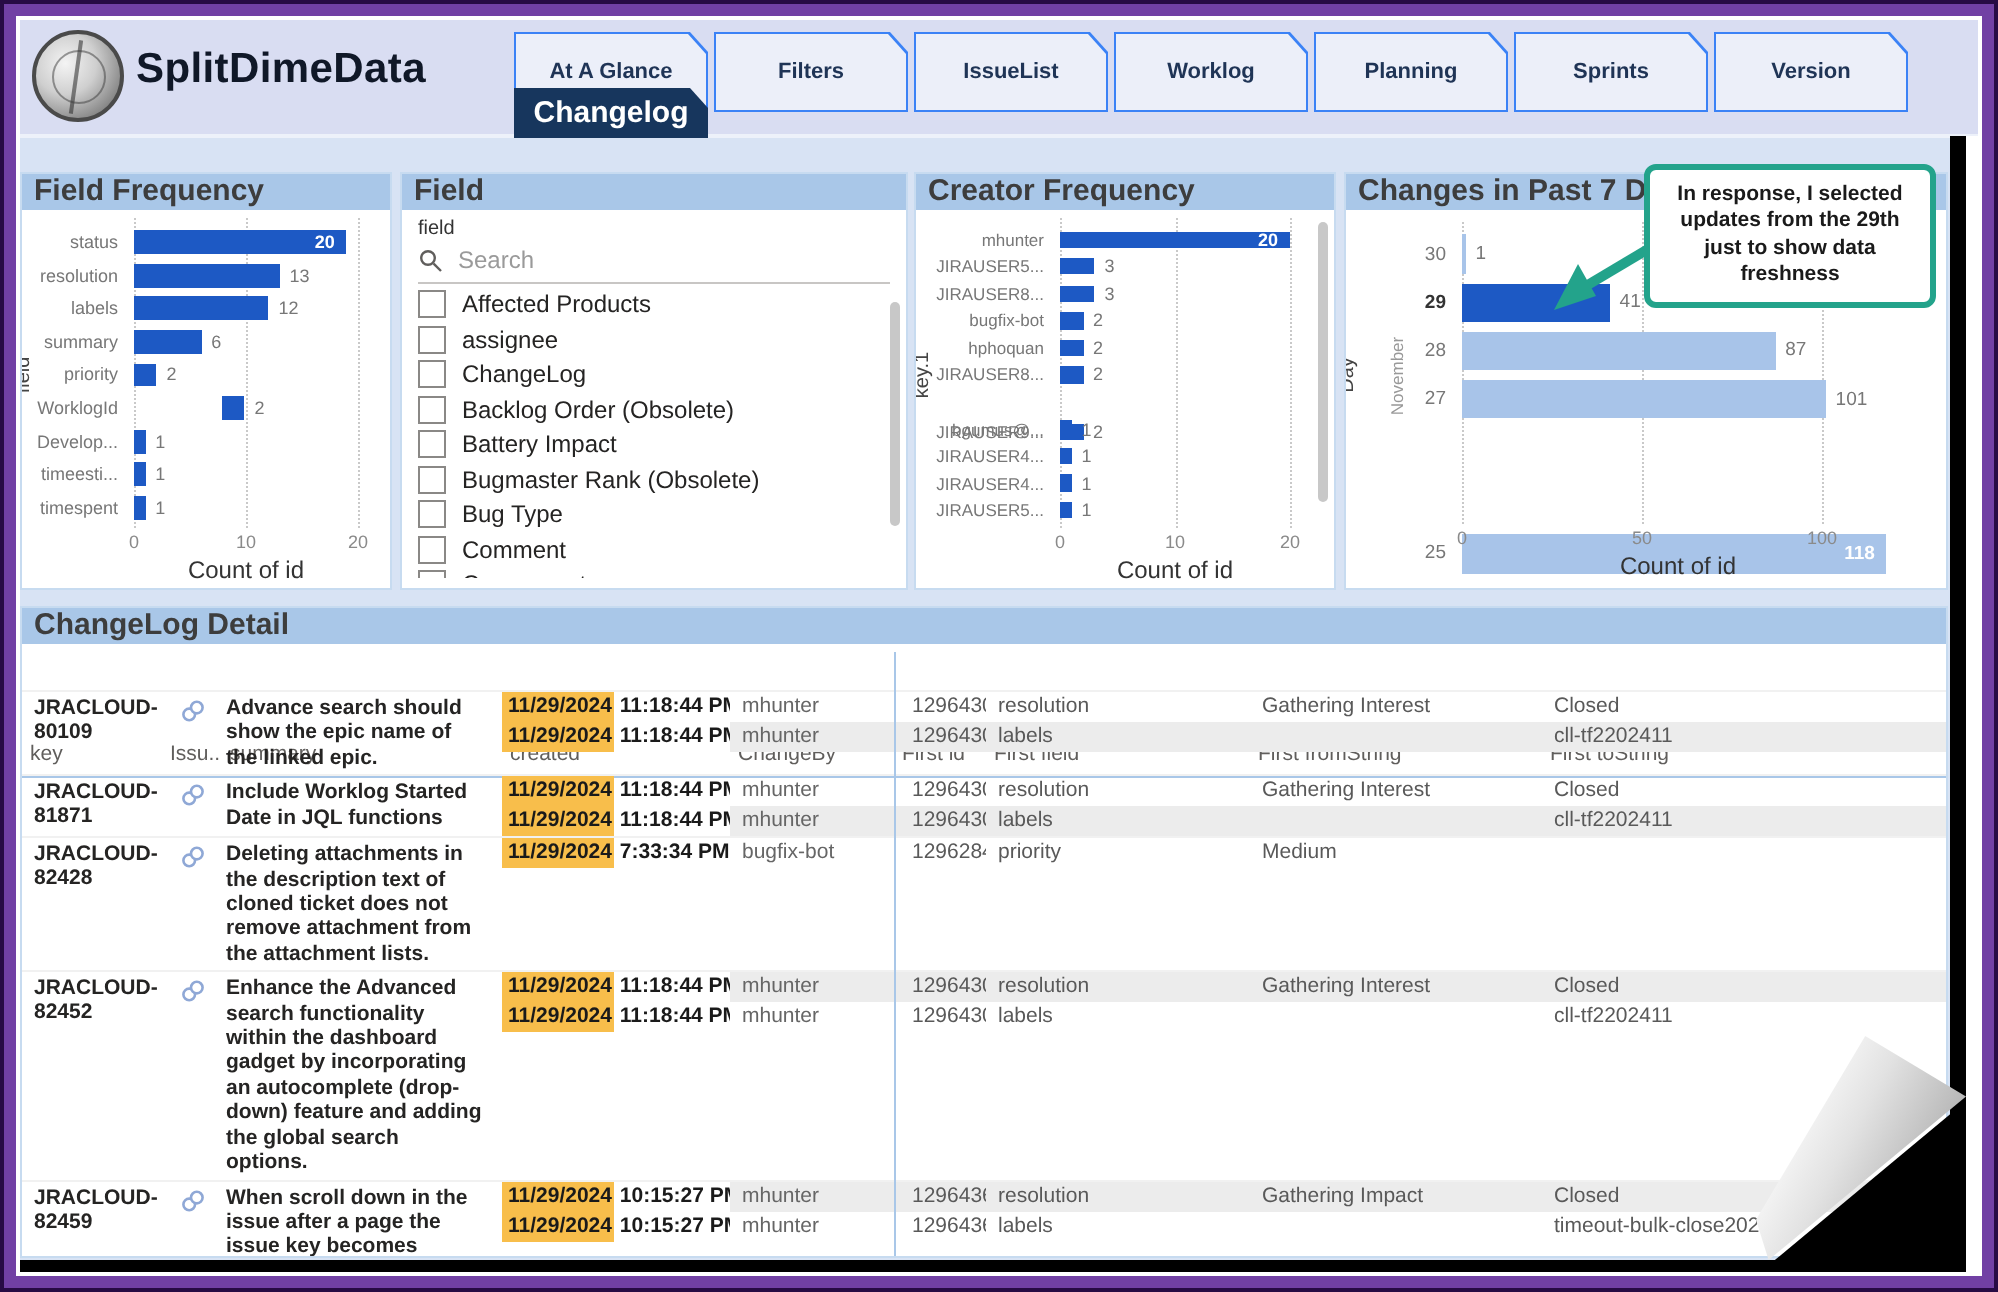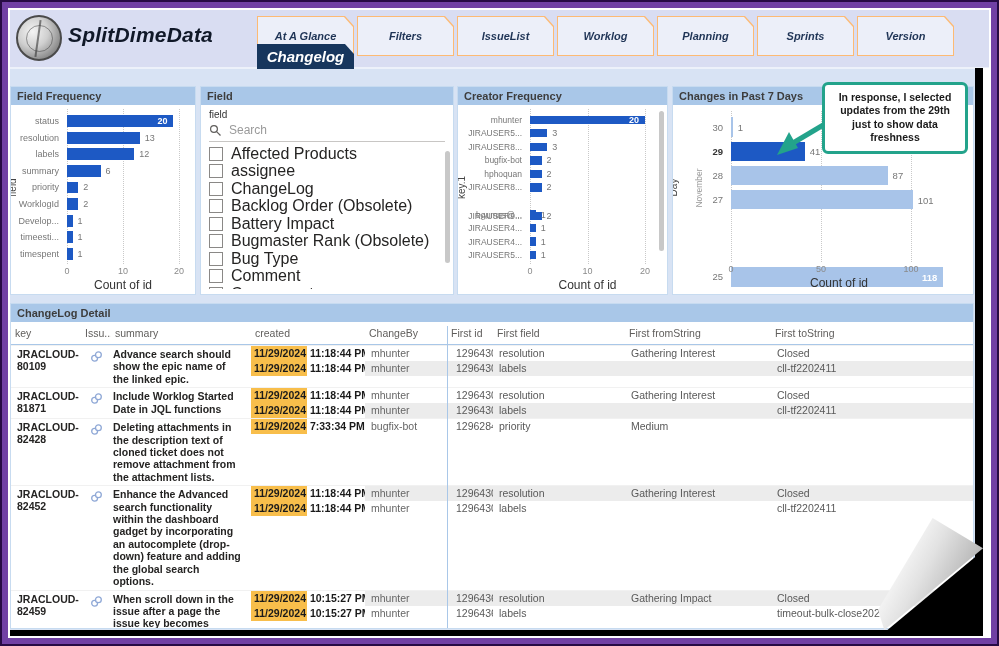--- a/index.html
+++ b/index.html
@@ -3,38 +3,38 @@
 <meta charset="utf-8">
 <style>
   html,body{margin:0;padding:0;}
   body{width:999px;height:646px;position:relative;font-family:"Liberation Sans",sans-serif;overflow:hidden;background:#fff;}
   .f1{position:absolute;inset:0;background:#270B44;}
   .f2{position:absolute;inset:2px;background:#7140A4;}
   .f3{position:absolute;inset:8px;background:#ffffff;}
   .content{position:absolute;inset:10px;background:#D8E3F4;overflow:hidden;}
 
   
-  .header{position:absolute;left:0;top:0;width:100%;height:57px;background:#D9DDF2;border-bottom:2px solid #EDF1FA;font-style:italic;}
+  .header{position:absolute;left:0;top:0;width:100%;height:57px;background:#D9DDF2;border-bottom:2px solid #EDF1FA;}
   .logo{position:absolute;left:6px;top:5px;width:46px;height:46px;border-radius:50%;
     background:radial-gradient(circle at 35% 35%,#f4f4f4 0%,#cfcfcf 40%,#8b8b8b 75%,#555 100%);
     border:2px solid #4a4a4a;box-sizing:border-box;}
   .logo:before{content:"";position:absolute;left:46%;top:6%;width:2px;height:88%;background:rgba(40,40,40,.55);transform:rotate(8deg);}
   .logo:after{content:"";position:absolute;left:18%;top:18%;width:60%;height:60%;border-radius:50%;border:1px solid rgba(60,60,60,.5);}
   .app-title{position:absolute;left:58px;top:13px;font-size:21px;font-weight:700;color:#101828;letter-spacing:.2px;}
   .tabs{position:absolute;left:247px;top:6px;display:flex;gap:3px;}
-  .tab{width:97px;height:40px;background:#fdba74;clip-path:polygon(0 0,calc(100% - 9px) 0,100% 10px,100% 100%,0 100%);position:relative;}
+  .tab{width:97px;height:40px;background:#3b82f6;clip-path:polygon(0 0,calc(100% - 9px) 0,100% 10px,100% 100%,0 100%);position:relative;}
   .tab .in{position:absolute;inset:1px;background:#ECEFF9;clip-path:polygon(0 0,calc(100% - 9px) 0,100% 10px,100% 100%,0 100%);
     display:flex;align-items:center;justify-content:center;font-size:11px;font-weight:600;color:#1F3456;}
   .tab-active{position:absolute;left:247px;top:34px;width:97px;height:25px;background:#17365D;
     clip-path:polygon(0 0,calc(100% - 9px) 0,100% 10px,100% 100%,0 100%);
     display:flex;align-items:center;justify-content:center;font-size:15px;font-weight:700;color:#fff;}
 
   
   .panel{position:absolute;top:76px;height:209px;background:#fff;border:1px solid #C7DBF0;box-sizing:border-box;}
-  .panel-hd{height:18px;background:#A9C7E8;color:#3D3D3D;font-size:11px;font-weight:600;line-height:18px;padding-left:6px;}
+  .panel-hd{height:18px;background:#A9C7E8;color:#3D3D3D;font-size:15px;font-weight:600;line-height:18px;padding-left:6px;}
   .panel-body{position:absolute;inset:18px 0 0 0;overflow:hidden;}
 
   
   .chart{position:absolute;inset:0;}
   .crow{position:absolute;display:flex;align-items:center;}
   .clab{text-align:right;color:#777;overflow:hidden;white-space:nowrap;}
   .track{position:relative;flex:1;height:100%;}
   .bar{position:absolute;left:0;top:0;height:100%;}
   .vout{position:absolute;color:#777;top:50%;transform:translateY(-50%);}
   .vin{position:absolute;color:#fff;top:50%;transform:translateY(-50%);font-weight:600;}
@@ -45,32 +45,32 @@
   .ygroup{position:absolute;color:#999;font-size:8.5px;transform:rotate(-90deg);transform-origin:center;white-space:nowrap;}
   .sbar{position:absolute;width:5px;border-radius:3px;background:#C8C8C8;}
 
   
   .slicer-body{padding:3px 8px 0 8px;}
   .fieldlab{font-size:10px;color:#333;margin:1px 0 0 0;}
   .searchrow{display:flex;align-items:center;gap:5px;border-bottom:1px solid #C8C6C4;padding:2px 0 3px 0;margin-bottom:3px;}
   .searchrow input{border:none;outline:none;background:transparent;font-size:12px;color:#333;width:170px;font-family:"Liberation Sans",sans-serif;}
   .searchrow input::placeholder{color:#9a9a9a;}
   .sitems{height:144px;overflow:hidden;}
-  .sitem{display:flex;align-items:center;gap:8px;height:17.5px;font-size:16px;color:#252423;}
+  .sitem{display:flex;align-items:flex-start;gap:8px;height:17.5px;font-size:12px;color:#252423;}
   .cbx{width:12px;height:12px;border:1px solid #8A8886;background:#fff;flex:0 0 auto;}
 
   
   .callout{position:absolute;left:812px;top:72px;width:146px;background:#fff;border:3px solid #23A38B;border-radius:6px;
     padding:6px 5px;font-size:10.5px;line-height:1.28;font-weight:600;color:#1a1a1a;text-align:center;z-index:30;box-sizing:border-box;}
   .arrow-svg{position:absolute;left:755px;top:100px;z-index:29;}
 
   
   .table-panel{position:absolute;left:0;top:293px;width:964px;height:326px;background:#fff;border:1px solid #C7DBF0;box-sizing:border-box;}
   .tgrid{display:grid;grid-template-columns:70px 30px 140px 114px 82px 46px 132px 146px auto;}
-  .thead{height:22px;align-items:center;border-bottom:1px solid #A9C7E8;}
+  .thead{height:22px;align-items:center;border-bottom:1px solid #A9C7E8;margin-top:44px;}
   .th{font-size:10.5px;color:#605E5C;padding-left:4px;position:relative;white-space:nowrap;overflow:hidden;}
   .tbody{position:absolute;top:41px;bottom:0;left:0;right:0;overflow:hidden;}
   .vsep{position:absolute;left:436px;top:22px;bottom:0;width:1px;background:#A9C7E8;z-index:5;}
   .group{border-top:1px solid #F1F1F1;}
   .cell{position:relative;}
   .key{font-size:10.5px;font-weight:700;color:#252423;padding:2px 2px 0 6px;line-height:12px;word-wrap:break-word;}
   .licn{padding-top:3px;text-align:center;}
   .summ{font-size:10.5px;font-weight:700;color:#252423;line-height:12.4px;padding:2px 8px 2px 2px;}
   .eline{height:15px;line-height:15px;font-size:10.5px;white-space:nowrap;overflow:hidden;}
   .el-created{font-weight:700;color:#1a1a1a;}
@@ -162,21 +162,21 @@
               <div class="vout" style="font-size: 9px; left: 38.6px;">6</div>
             </div>
           </div>
           <div class="crow" style="left: 0px; right: 16px; top: 74.2222px; height: 16.5556px;">
             <div class="clab" style="width: 48px; padding-right: 8px; font-size: 9px;">priority</div>
             <div class="track">
               <div class="bar" style="width: 11.2px; height: 11.92px; top: 2.31778px; background: rgb(29, 89, 196);"></div>
               <div class="vout" style="font-size: 9px; left: 16.2px;">2</div>
             </div>
           </div>
-          <div class="crow" style="left: 0px; right: 16px; top: 90.7778px; height: 16.5556px;">
+          <div class="crow" style="left: 0px; right: 16px; top: 90.7778px; height: 16.5556px; gap: 44px;">
             <div class="clab" style="width: 48px; padding-right: 8px; font-size: 9px;">WorklogId</div>
             <div class="track">
               <div class="bar" style="width: 11.2px; height: 11.92px; top: 2.31778px; background: rgb(29, 89, 196);"></div>
               <div class="vout" style="font-size: 9px; left: 16.2px;">2</div>
             </div>
           </div>
           <div class="crow" style="left: 0px; right: 16px; top: 107.333px; height: 16.5556px;">
             <div class="clab" style="width: 48px; padding-right: 8px; font-size: 9px;">Develop...</div>
             <div class="track">
               <div class="bar" style="width: 5.6px; height: 11.92px; top: 2.31778px; background: rgb(29, 89, 196);"></div>

